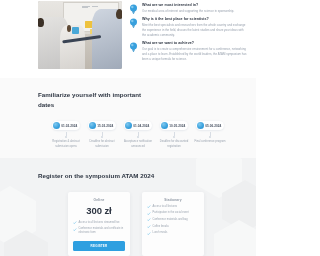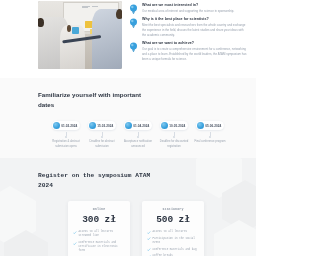--- a/index.html
+++ b/index.html
@@ -228,21 +228,20 @@
     letter-spacing: .005em;
   }
 
   
   .sec-price {
     position: relative;
     height: 98px;
     background: #f2f3f4;
     padding: 13px 14px 0 38px;
     overflow: hidden;
-    font-family: Liberation Mono, monospace;
   }
   .hexes { position: absolute; inset: 0; pointer-events: none; }
   .hex {
     position: absolute;
     background: #f7f8f8;
     clip-path: polygon(50% 0%, 100% 25%, 100% 75%, 50% 100%, 0% 75%, 0% 25%);
   }
   .hex.b { background: #eeeff0; }
   .price-title {
     position: relative;
@@ -497,21 +496,20 @@
                 </svg>
             </span>
             <span class="feat-txt">Conference materials and certificate in electronic form</span>
           </div>
         </div>
         <button class="cta">REGISTER</button>
       </div>
 
       <div class="card">
         <div class="card-label">Stationary</div>
-        <div class="card-price">500 zł</div>
         <div class="feats">
           <div class="feat">
             <span class="feat-check">
               <svg viewBox="0 0 12 12">
                   <path d="M1.5 6.3 L4.4 9.2 L10.5 2.6" fill="none" stroke="#4eb3e6" stroke-width="1.6" stroke-linecap="round" stroke-linejoin="round"></path>
                 </svg>
             </span>
             <span class="feat-txt">Access to all lectures</span>
           </div>
           <div class="feat">

